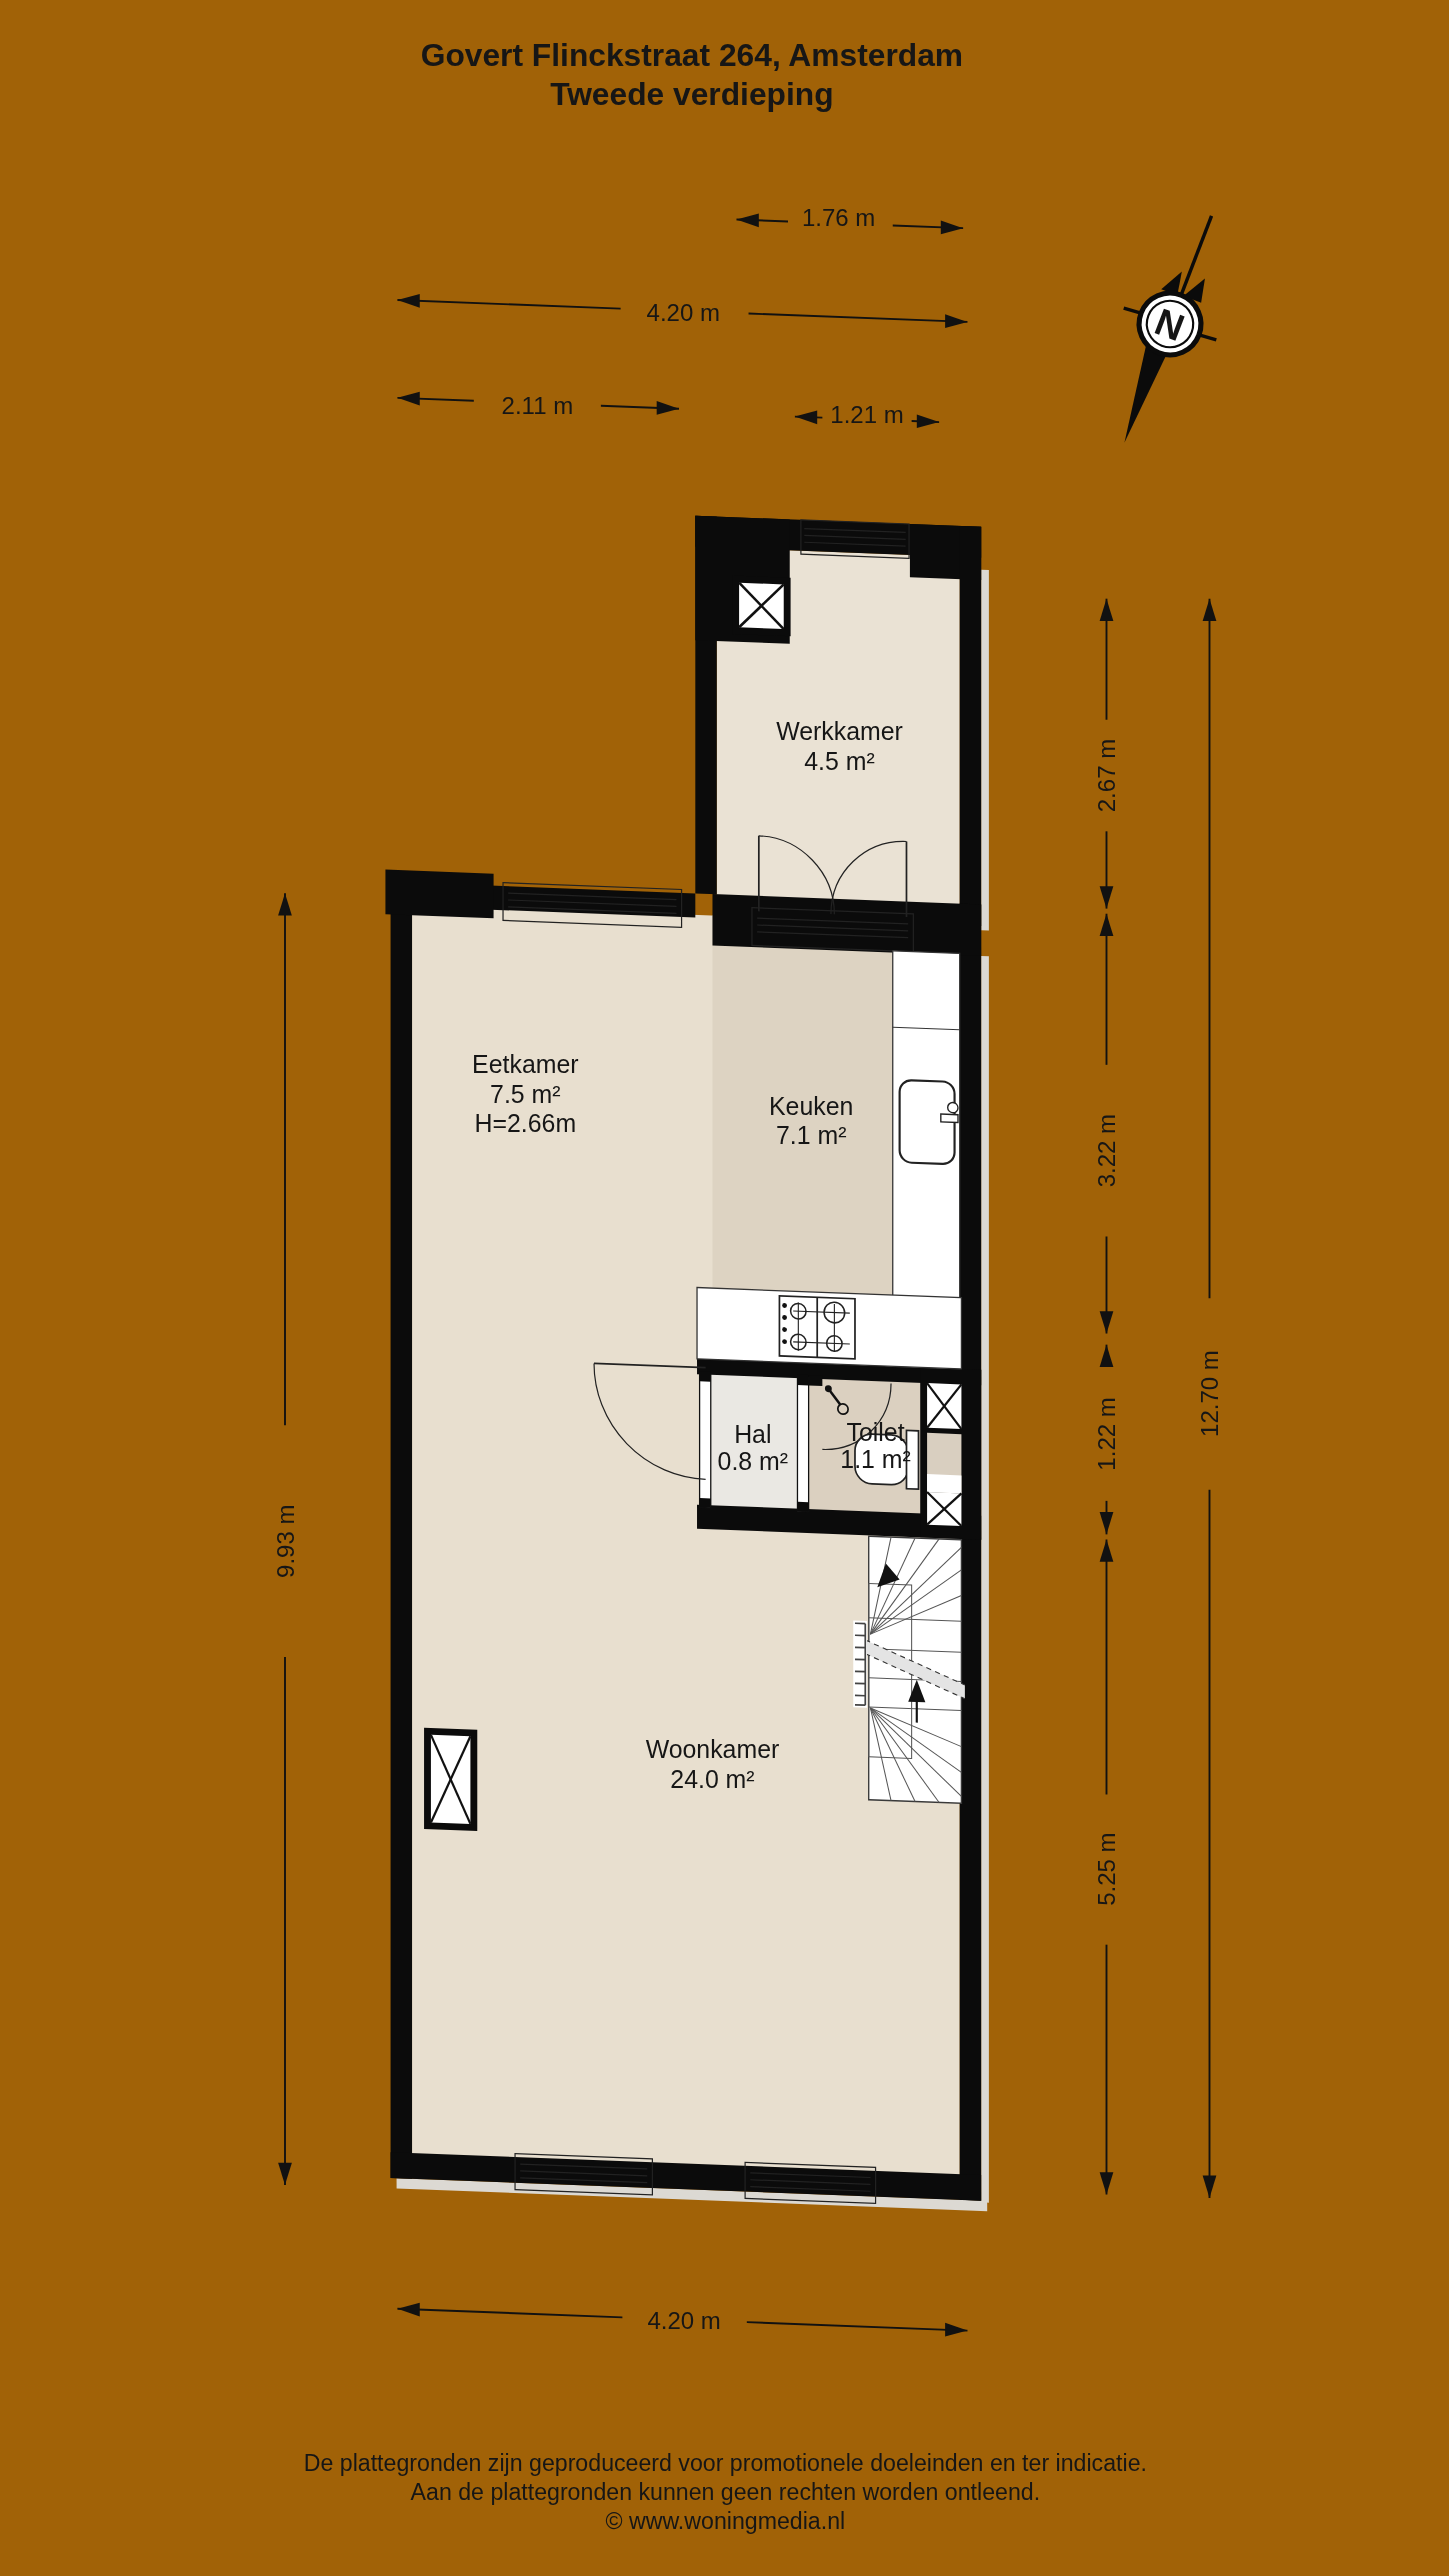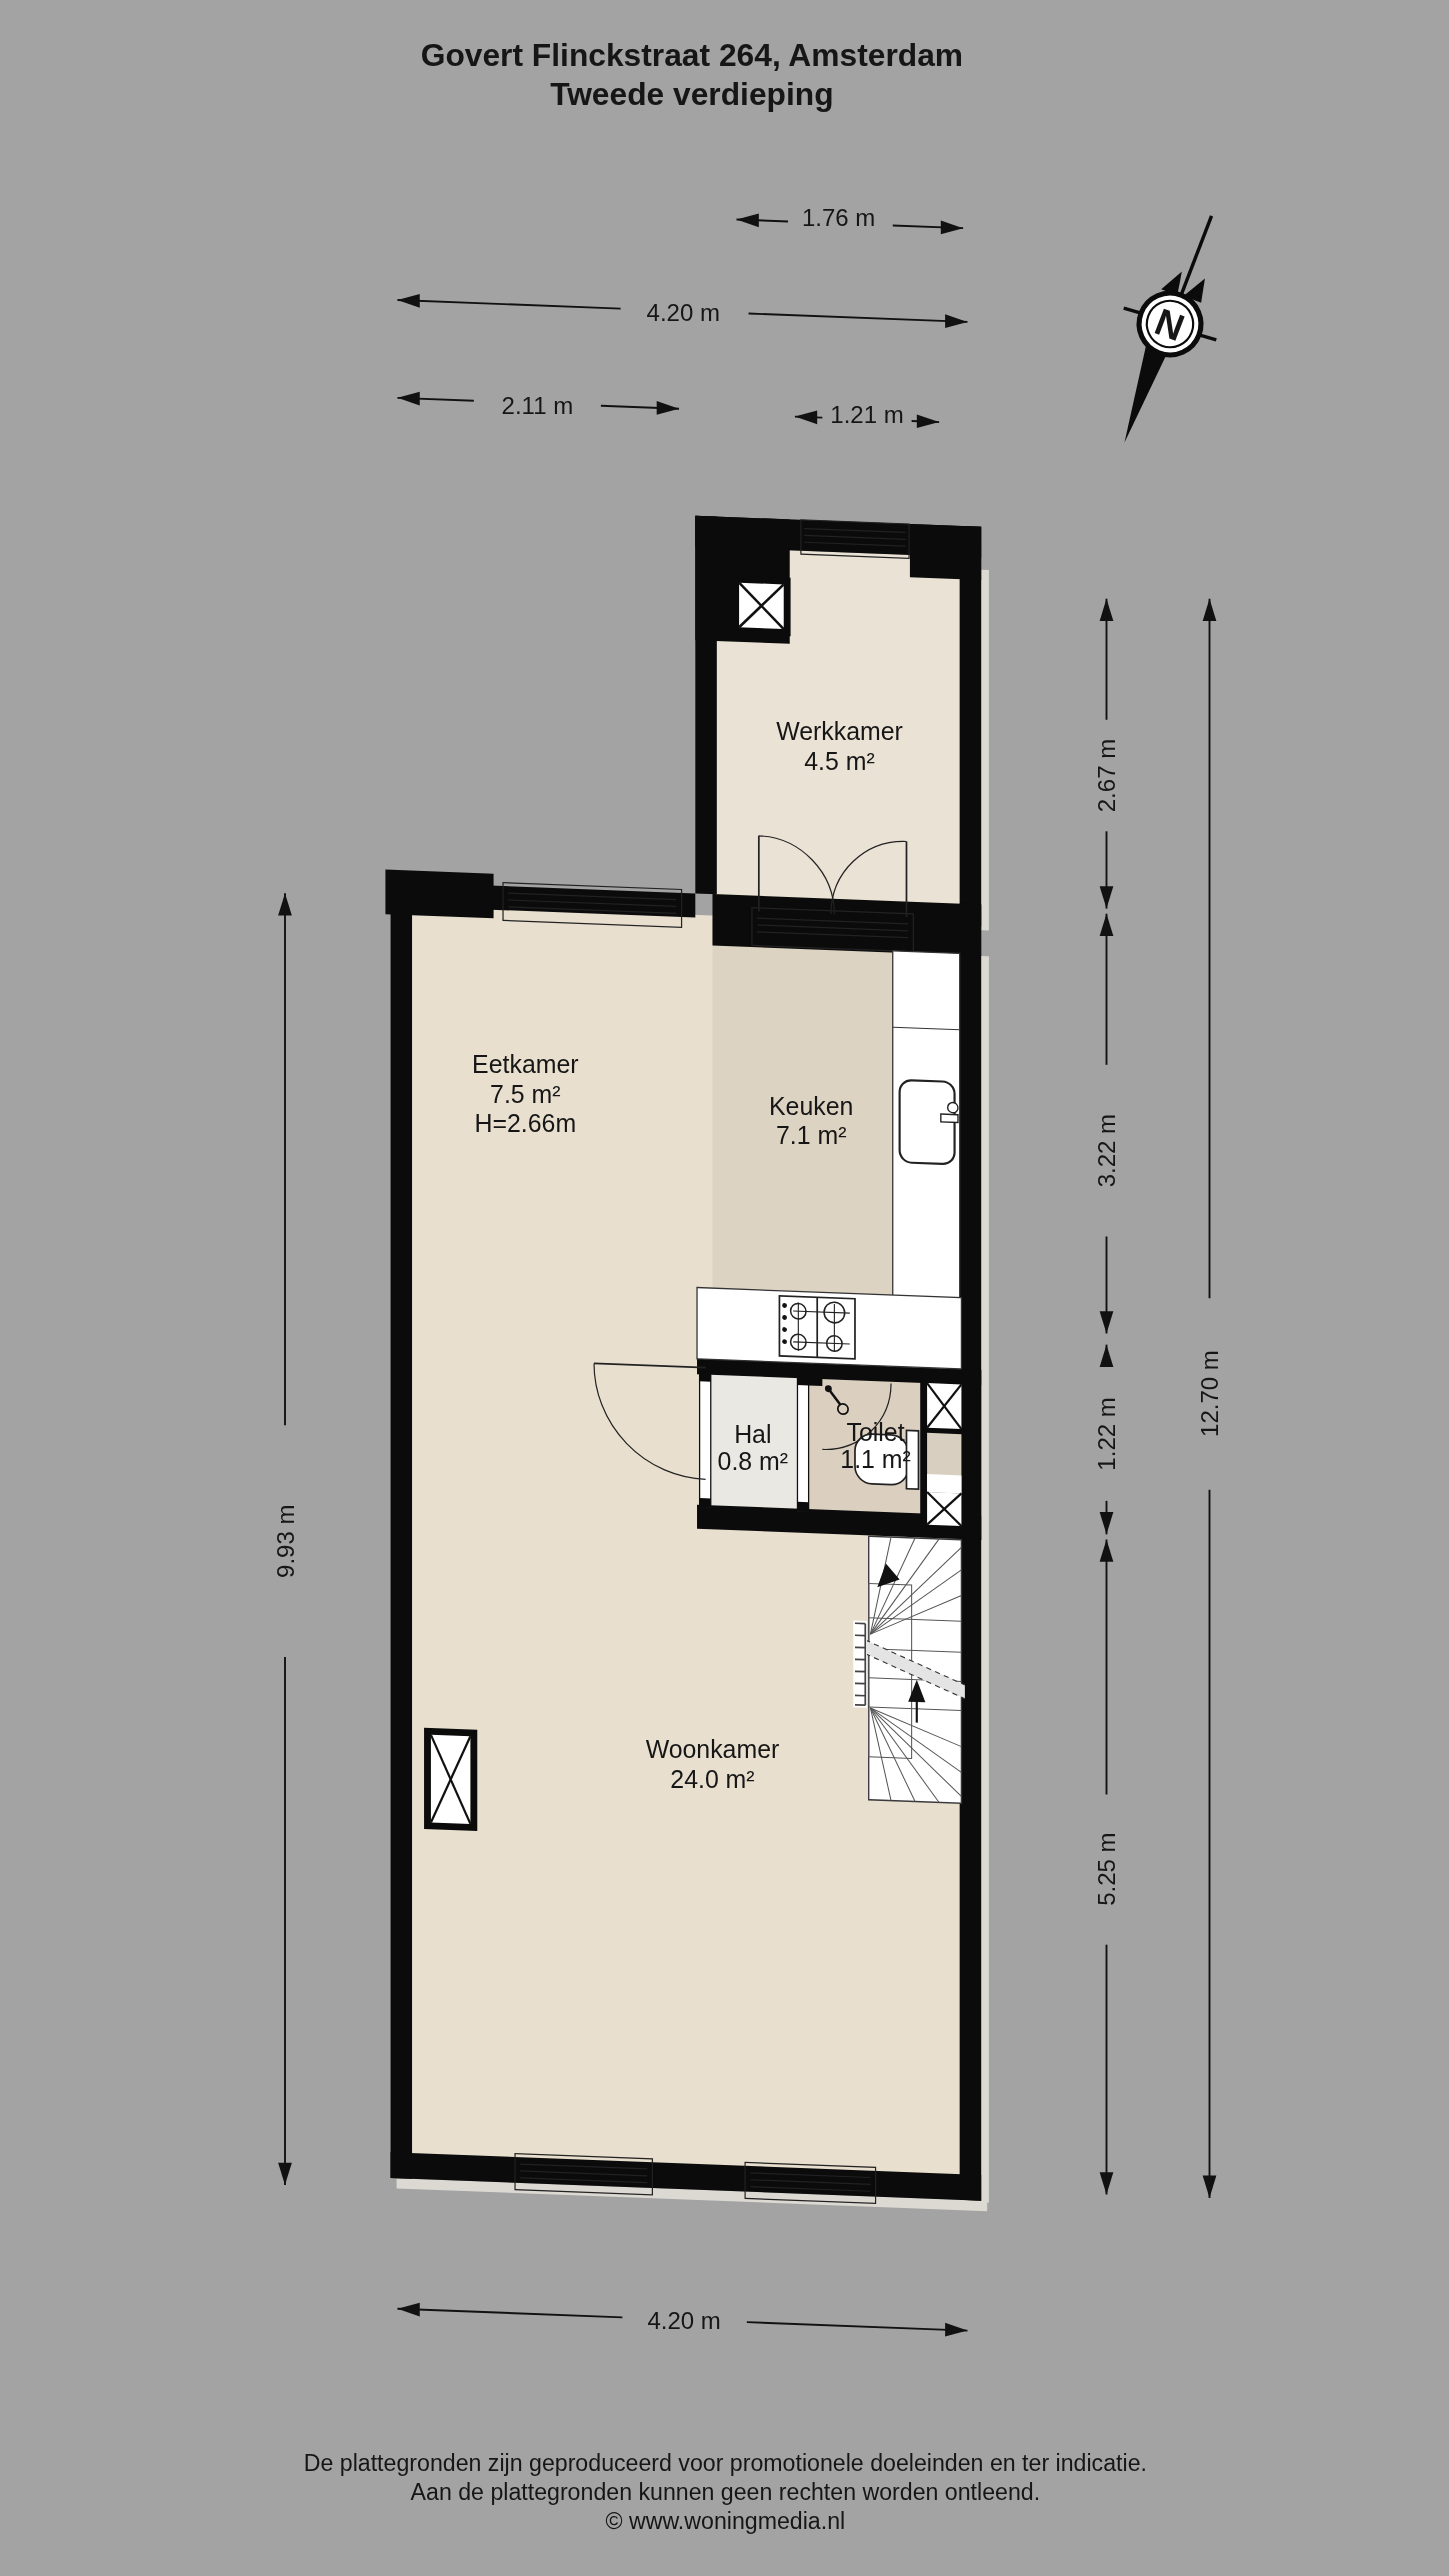--- a/index.html
+++ b/index.html
@@ -1,16 +1,16 @@
 <!DOCTYPE html>
 <html style="font-size:13.7px"><head>
 <meta charset="utf-8">
 <style>
   html,body{margin:0;padding:0;background:#fff;}
-  .page{position:relative;width:1449px;height:2576px;background:#a3a3a3;overflow:hidden;
+  .page{position:relative;width:1449px;height:2576px;background:#a16207;overflow:hidden;
         font-family:"Liberation Sans","DejaVu Sans",sans-serif;}
   svg{position:absolute;left:0;top:0;}
   text{fill:#161616;}
   .title-line{font-size:37px;font-weight:bold;}
   .room-name,.room-area{font-size:29px;}
   .dim-label{font-size:28px;}
   .footer-line{font-size:27px;}
   .compass-n{font-size:44px;font-weight:bold;}
   .wall{fill:#0b0b0b;}
   .floor-main{fill:#e8dfcf;}

